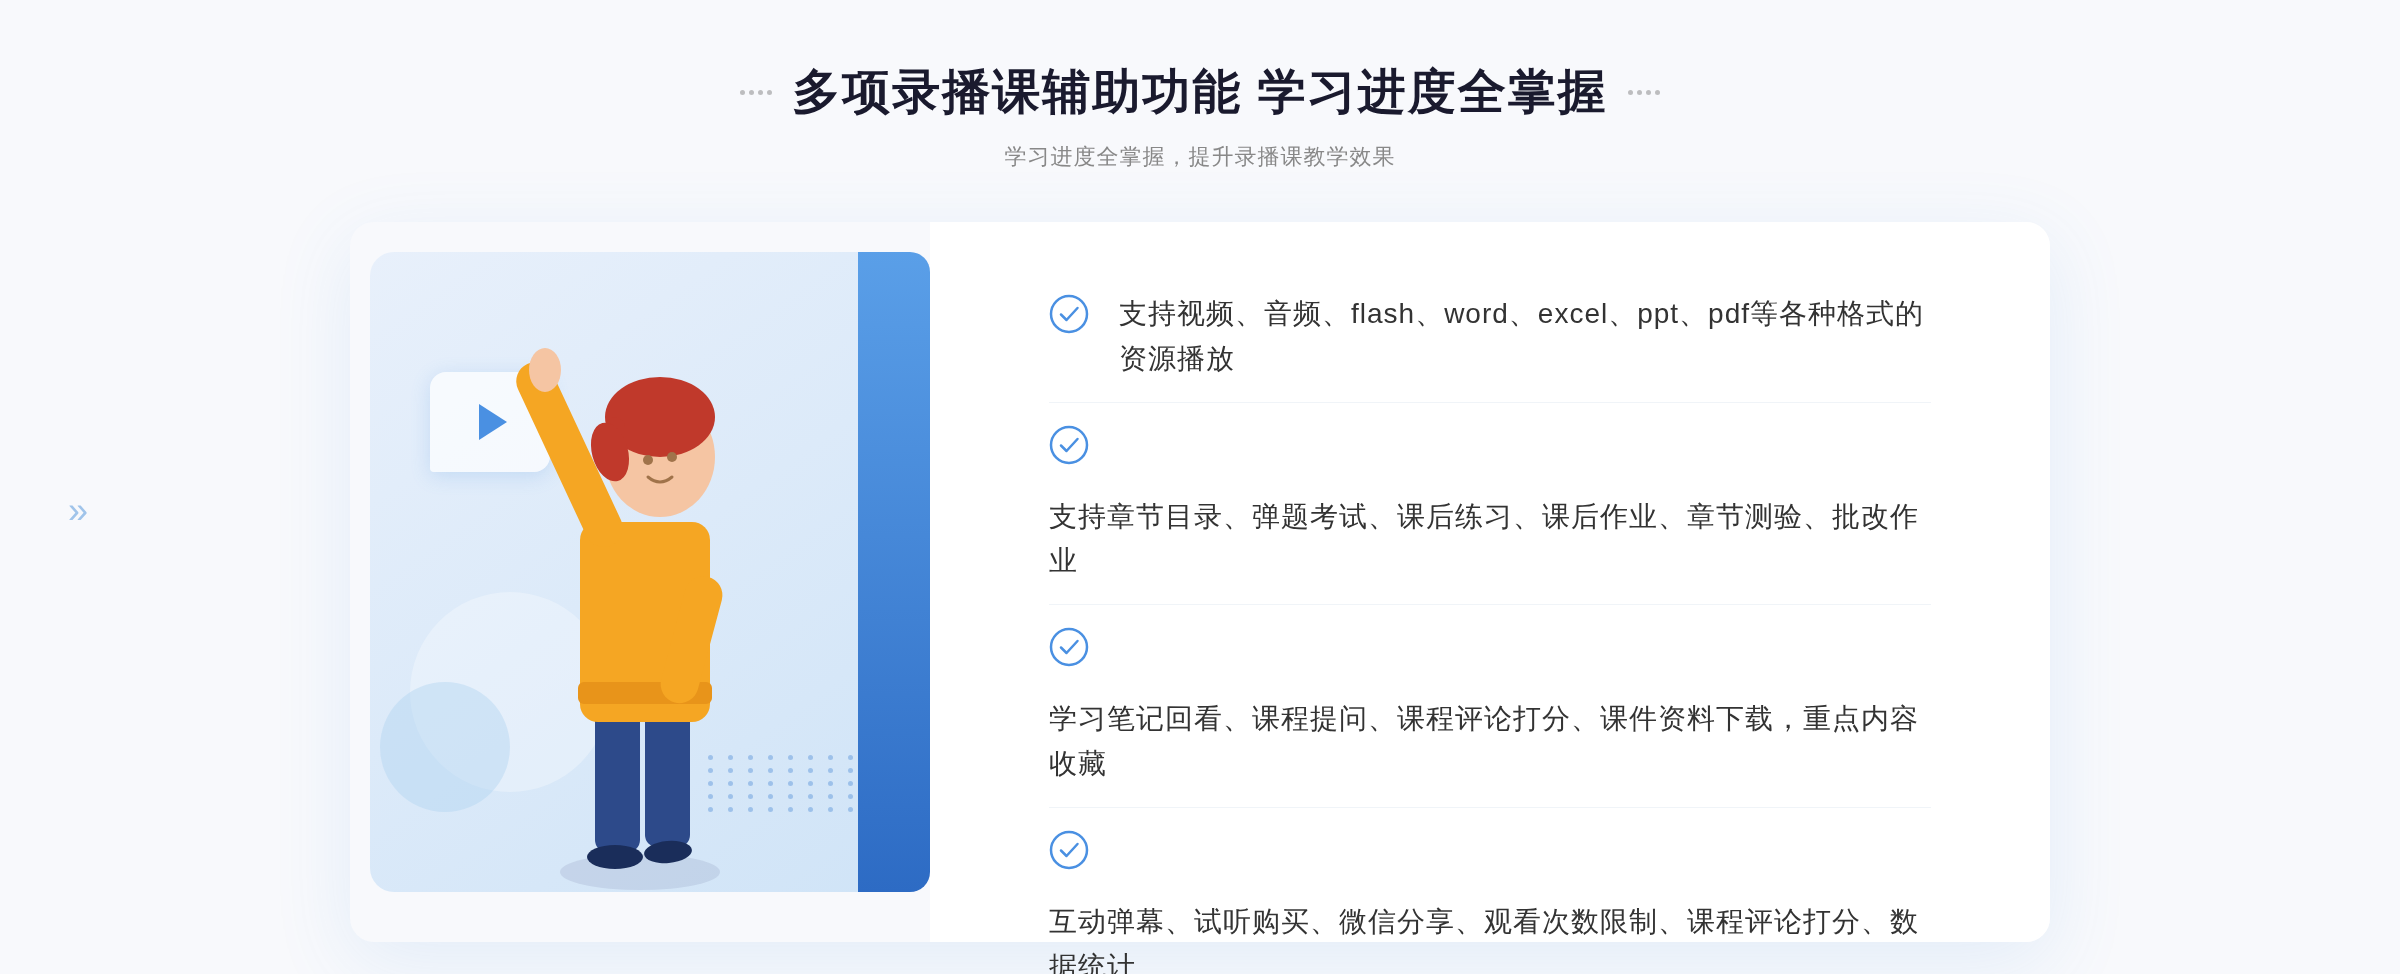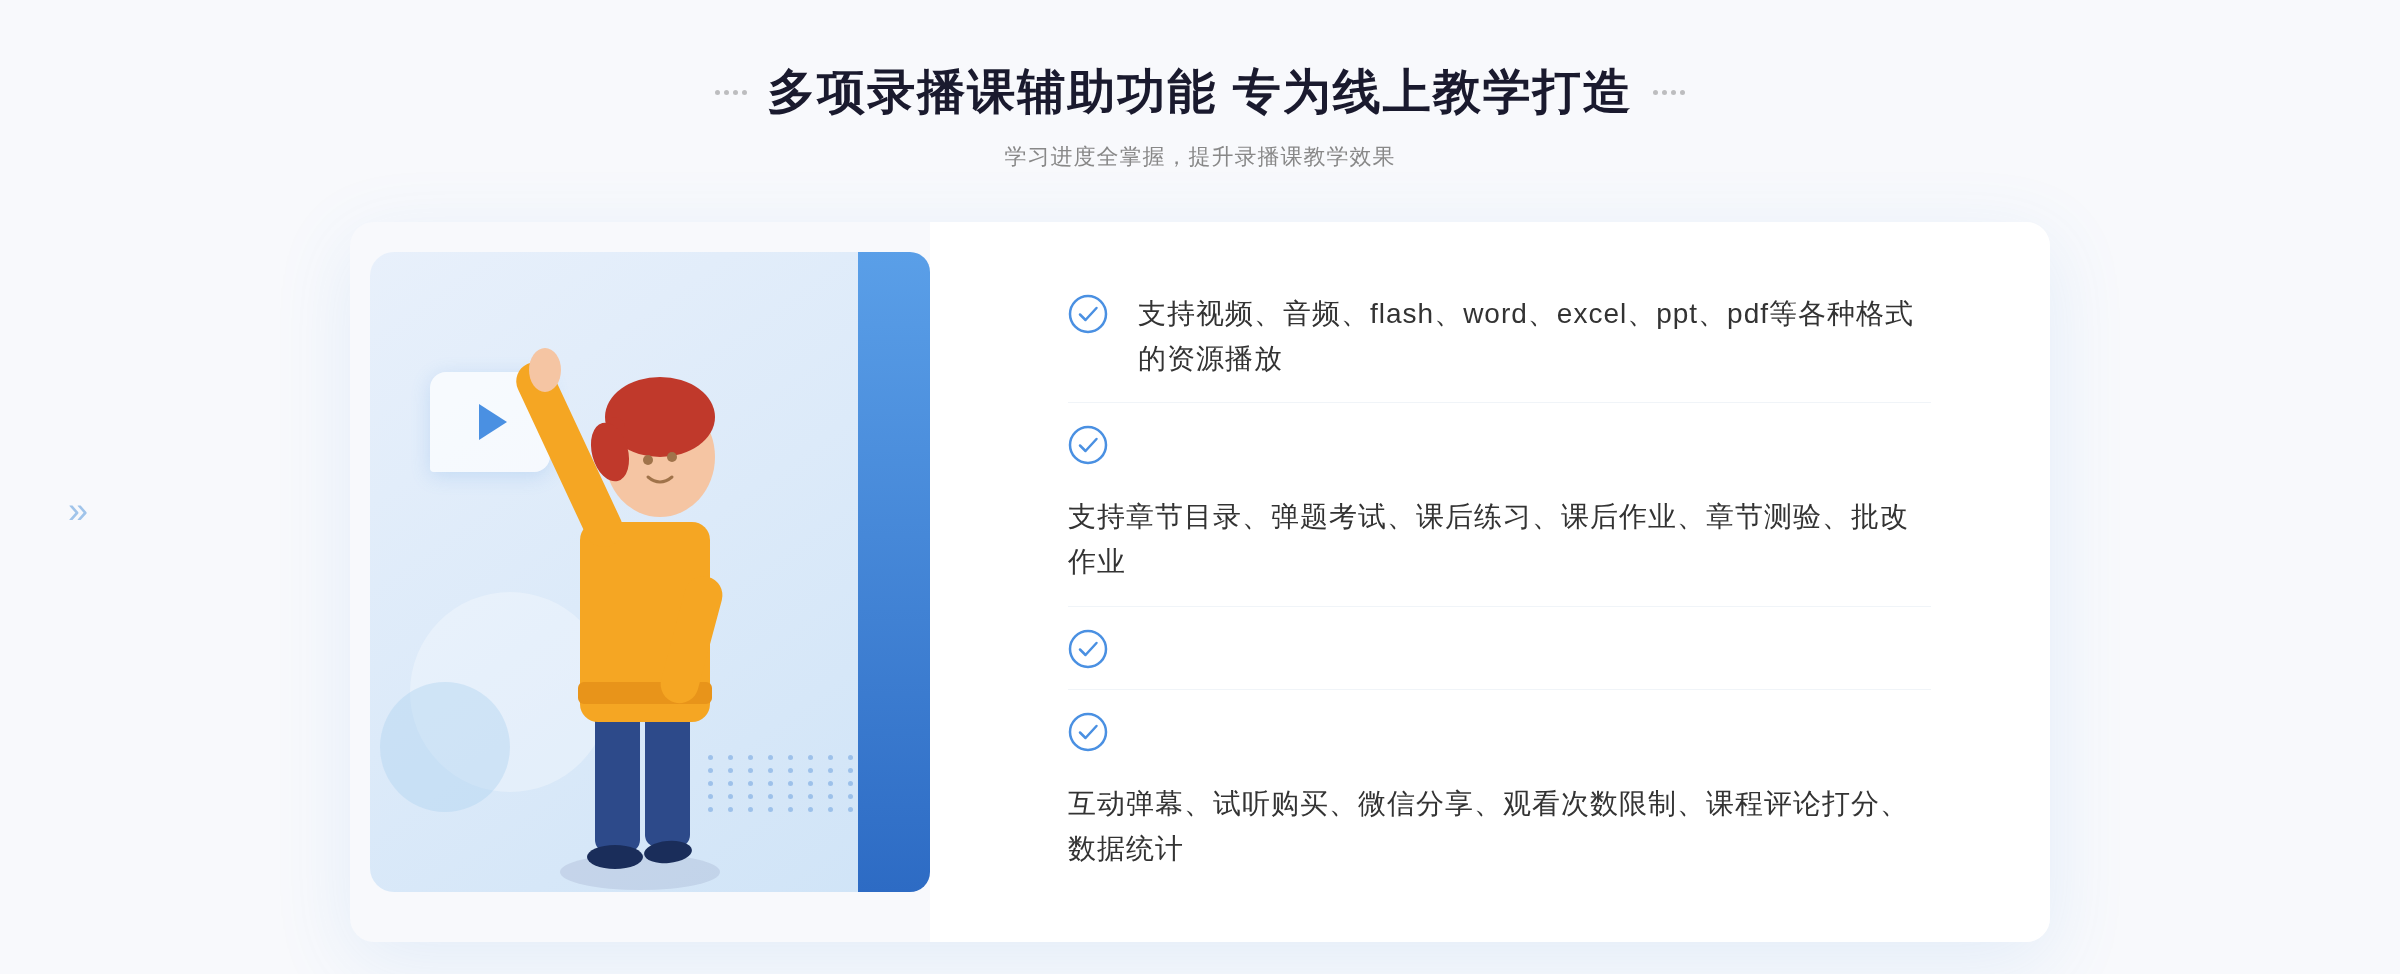--- a/index.html
+++ b/index.html
@@ -234,21 +234,21 @@
   <div class="header">
     <div class="header-title-row">
 
       <div class="title-decoration">
         <span></span>
           <span></span>
           <span></span>
           <span></span>
       </div>
 
-      <h1 class="main-title">多项录播课辅助功能 专为线上教学打造</h1>
+      <h1 class="main-title">多项录播课辅助功能 学习进度全掌握</h1>
 
       <div class="title-decoration">
         <span></span>
           <span></span>
           <span></span>
           <span></span>
       </div>
     </div>
     <p class="subtitle">学习进度全掌握，提升录播课教学效果</p>
   </div>
@@ -339,21 +339,21 @@
           <path d="M198 165 Q210 175 222 165" stroke="#a0734a" stroke-width="3" fill="none" stroke-linecap="round"></path>
 
           <ellipse cx="95" cy="58" rx="16" ry="22" fill="#f5c5a3"></ellipse>
         </svg>
       </div>
 
       <div style="position:absolute; top:30px; right:0; width:72px; height:640px; background: linear-gradient(180deg, #5a9fe8 0%, #2d6bc4 100%); border-radius:0 20px 20px 0;"></div>
     </div>
 
     <div class="right-panel-outer">
-      <div style="padding: 50px 119px; display:flex; flex-direction:column; justify-content: space-around; height:100%;margin-left:19px;">
+      <div style="padding: 50px 119px; display:flex; flex-direction:column; justify-content: space-around; height:100%;">
 
         <div class="feature-item">
           <div class="check-icon">
             <svg viewBox="0 0 40 40" fill="none" xmlns="http://www.w3.org/2000/svg">
               <circle cx="20" cy="20" r="18" stroke="#4a90e2" stroke-width="2.5"></circle>
               <path d="M12 20.5L17.5 26L28.5 14" stroke="#4a90e2" stroke-width="2.5" stroke-linecap="round" stroke-linejoin="round"></path>
             </svg>
           </div>
           <p class="feature-text">支持视频、音频、flash、word、excel、ppt、pdf等各种格式的资源播放</p>
         </div>
@@ -368,20 +368,21 @@
           <p class="feature-text">支持章节目录、弹题考试、课后练习、课后作业、章节测验、批改作业</p>
         </div>
 
         <div class="feature-item">
           <div class="check-icon">
             <svg viewBox="0 0 40 40" fill="none" xmlns="http://www.w3.org/2000/svg">
               <circle cx="20" cy="20" r="18" stroke="#4a90e2" stroke-width="2.5"></circle>
               <path d="M12 20.5L17.5 26L28.5 14" stroke="#4a90e2" stroke-width="2.5" stroke-linecap="round" stroke-linejoin="round"></path>
             </svg>
           </div>
+          <p class="feature-text">学习笔记回看、课程提问、课程评论打分、课件资料下载，重点内容收藏</p>
         </div>
 
         <div class="feature-item">
           <div class="check-icon">
             <svg viewBox="0 0 40 40" fill="none" xmlns="http://www.w3.org/2000/svg">
               <circle cx="20" cy="20" r="18" stroke="#4a90e2" stroke-width="2.5"></circle>
               <path d="M12 20.5L17.5 26L28.5 14" stroke="#4a90e2" stroke-width="2.5" stroke-linecap="round" stroke-linejoin="round"></path>
             </svg>
           </div>
           <p class="feature-text">互动弹幕、试听购买、微信分享、观看次数限制、课程评论打分、数据统计</p>

